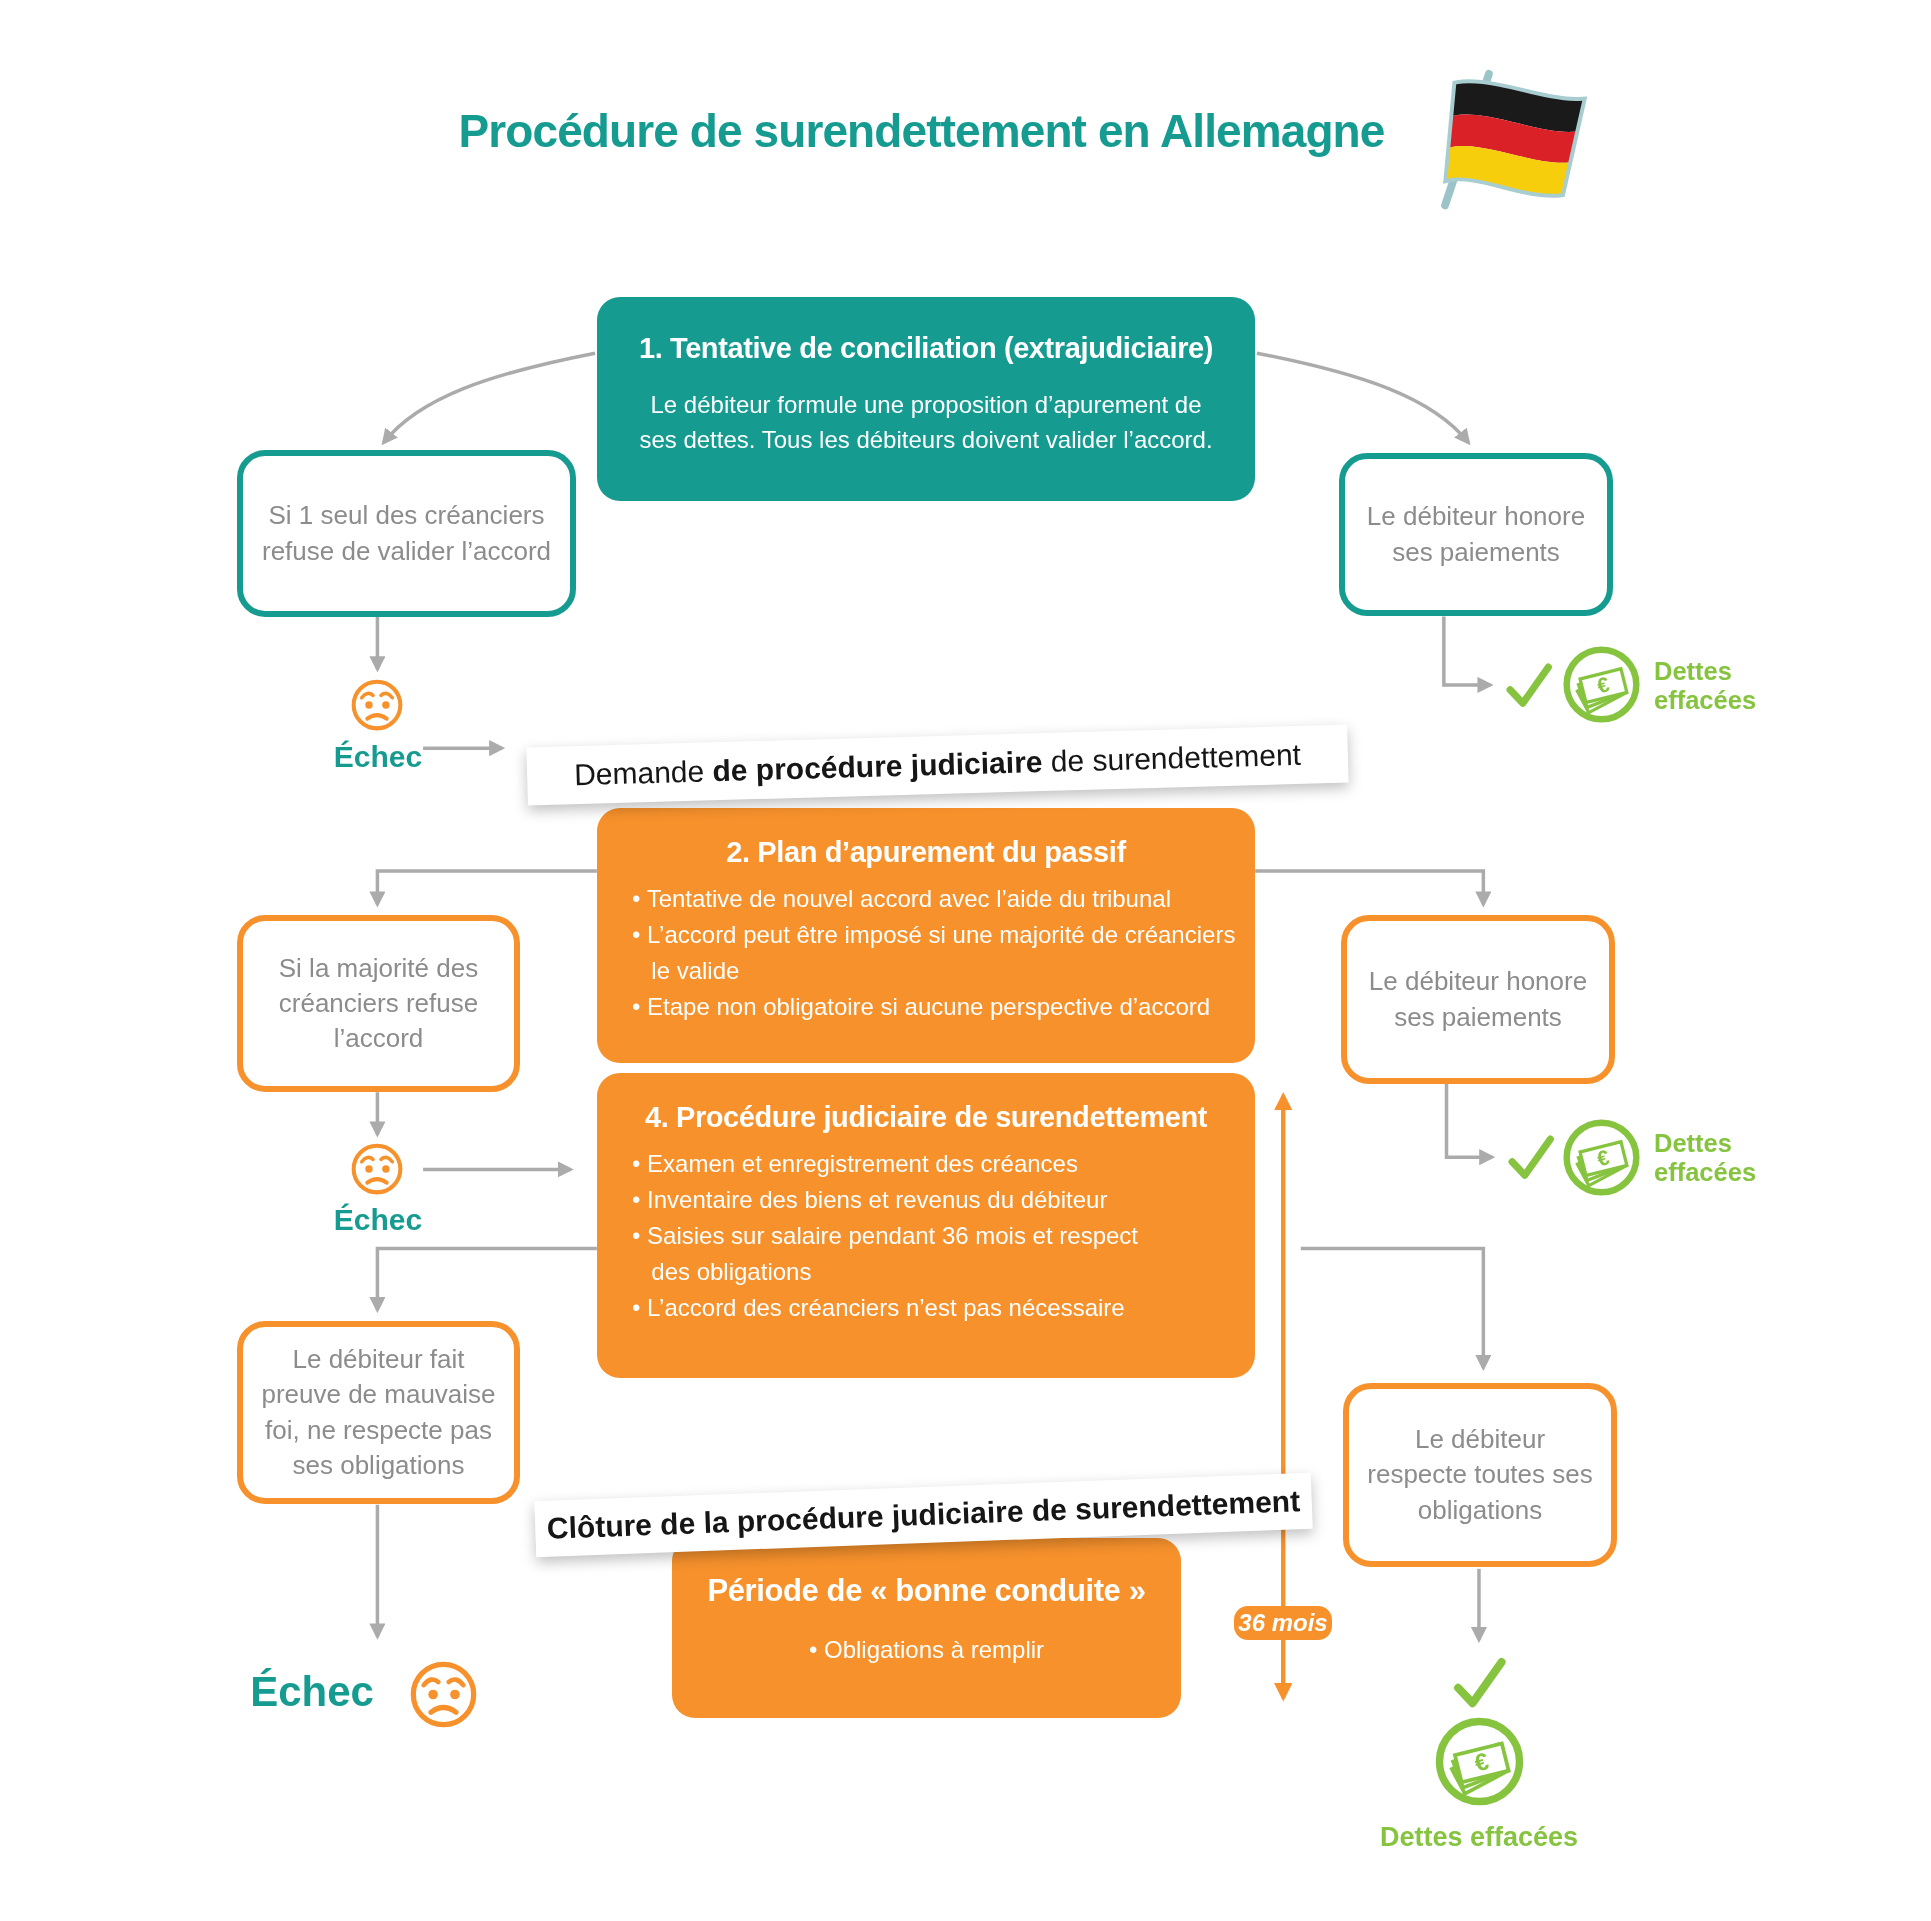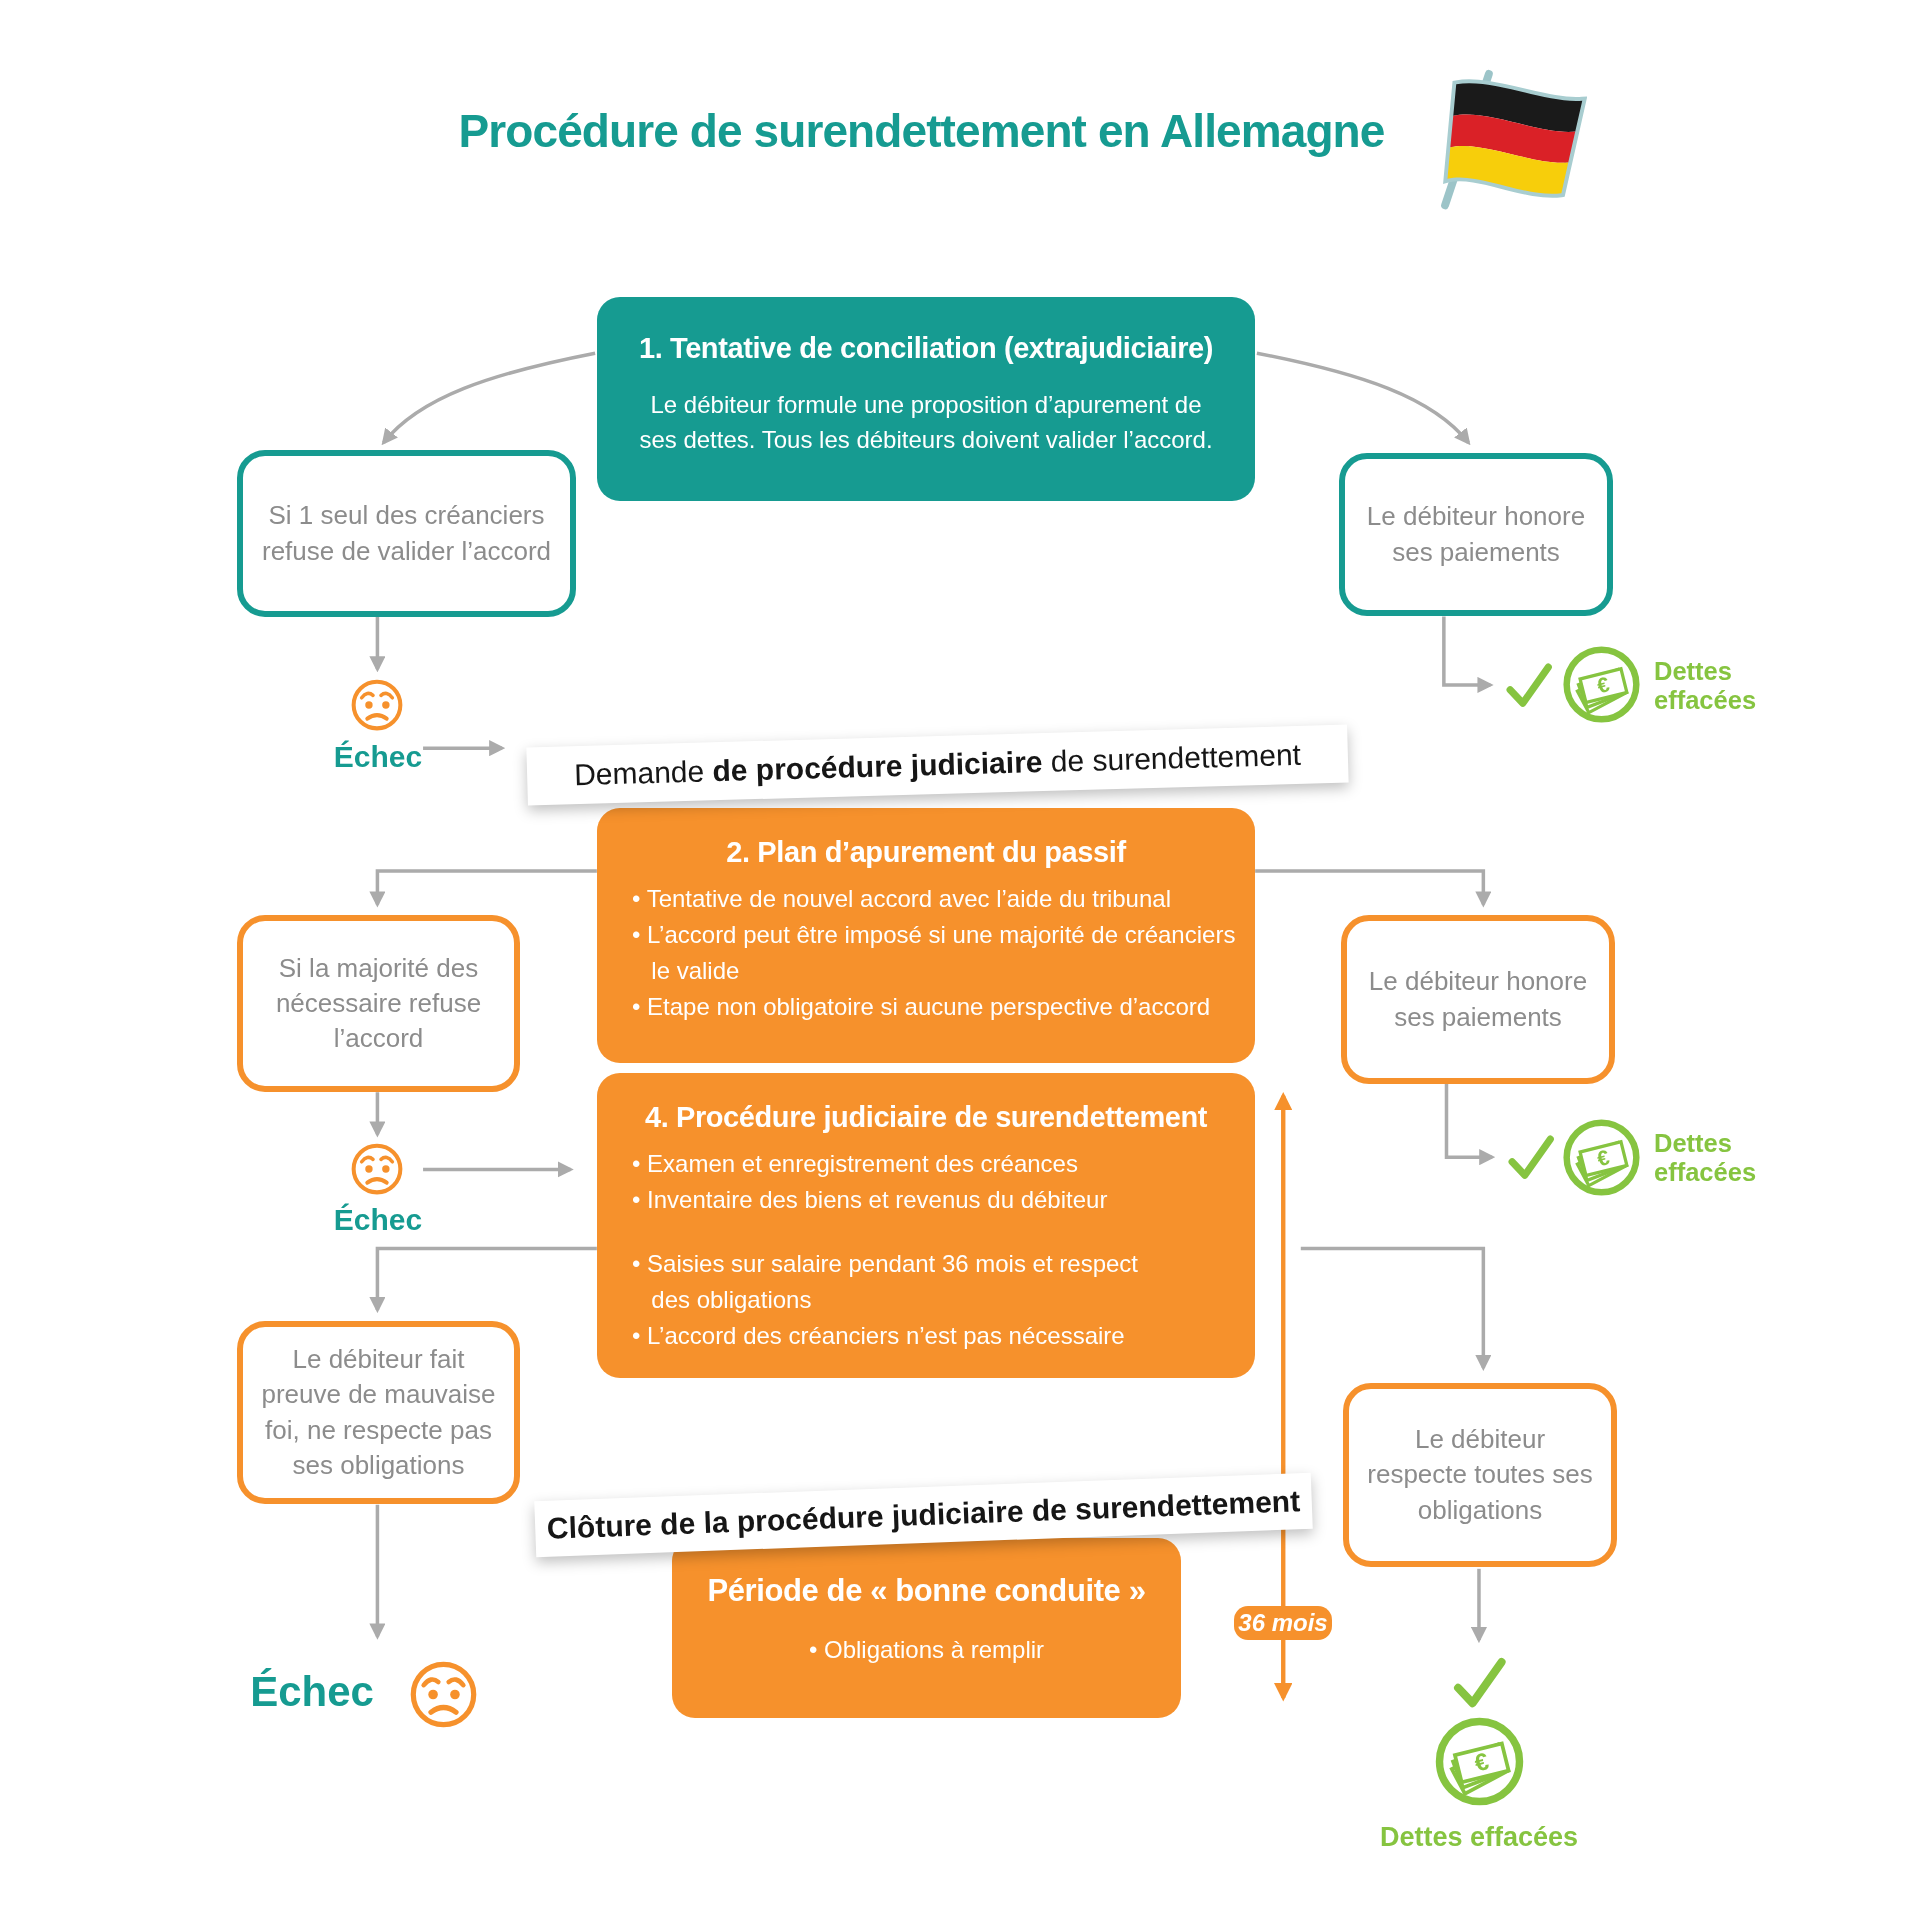--- a/index.html
+++ b/index.html
@@ -155,21 +155,21 @@
 <div class="abs step-box orange" style="left:597px;top:808px;width:658px;height:255px;">
   <div class="step-title" style="margin-top:28px;">2. Plan d’apurement du passif</div>
   <ul class="bullets">
     <li>Tentative de nouvel accord avec l’aide du tribunal</li>
     <li>L’accord peut être imposé si une majorité de créanciers le valide</li>
     <li>Etape non obligatoire si aucune perspective d’accord</li>
   </ul>
 </div>
 
 <div class="abs side-box orange-b" style="left:237px;top:915px;width:283px;height:177px;">
-  <span>Si la majorité des nécessaire refuse l’accord</span>
+  <span>Si la majorité des créanciers refuse l’accord</span>
 </div>
 <svg class="abs icon" style="left:348px;top:1140px;" width="58" height="58" viewBox="0 0 66 66">
     <use href="#sadface"></use>
   </svg>
 <div class="abs echec-label" style="left:290px;top:1203px;width:176px;">Échec</div>
 
 <div class="abs side-box orange-b" style="left:1341px;top:915px;width:274px;height:169px;">
   <span>Le débiteur honore ses paiements</span>
 </div>
 <svg class="abs icon" style="left:1505px;top:1132px;" width="51" height="51" viewBox="0 0 58 58">
@@ -178,21 +178,21 @@
 <svg class="abs icon" style="left:1561px;top:1117px;" width="81" height="81" viewBox="0 0 92 92">
     <use href="#money"></use>
   </svg>
 <div class="abs dettes-label" style="left:1654px;top:1129px;width:132px;">Dettes effacées</div>
 
 <div class="abs step-box orange" style="left:597px;top:1073px;width:658px;height:305px;">
   <div class="step-title" style="margin-top:28px;">4. Procédure judiciaire de surendettement</div>
   <ul class="bullets">
     <li>Examen et enregistrement des créances</li>
     <li>Inventaire des biens et revenus du débiteur</li>
-    <li style="max-width:492px;margin-top:28px;">Saisies sur salaire pendant 36 mois et respect des obligations</li>
+    <li style="max-width:492px;">Saisies sur salaire pendant 36 mois et respect des obligations</li>
     <li>L’accord des créanciers n’est pas nécessaire</li>
   </ul>
 </div>
 
 <div class="abs side-box orange-b" style="left:237px;top:1321px;width:283px;height:183px;">
   <span>Le débiteur fait preuve de mauvaise foi, ne respecte pas ses obligations</span>
 </div>
 <div class="abs echec-label big" style="left:211px;top:1668px;width:202px;">Échec</div>
 <svg class="abs icon" style="left:406px;top:1657px;" width="75" height="75" viewBox="0 0 86 86">
     <use href="#sadface"></use>

